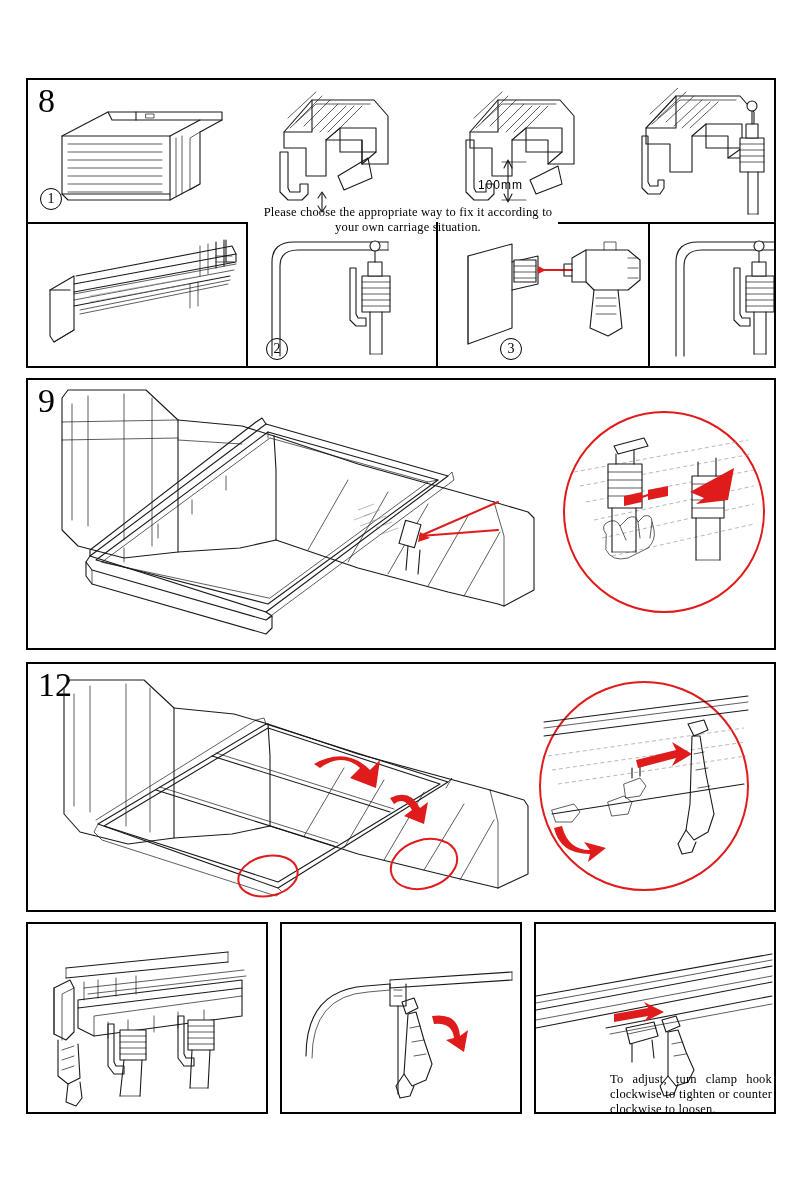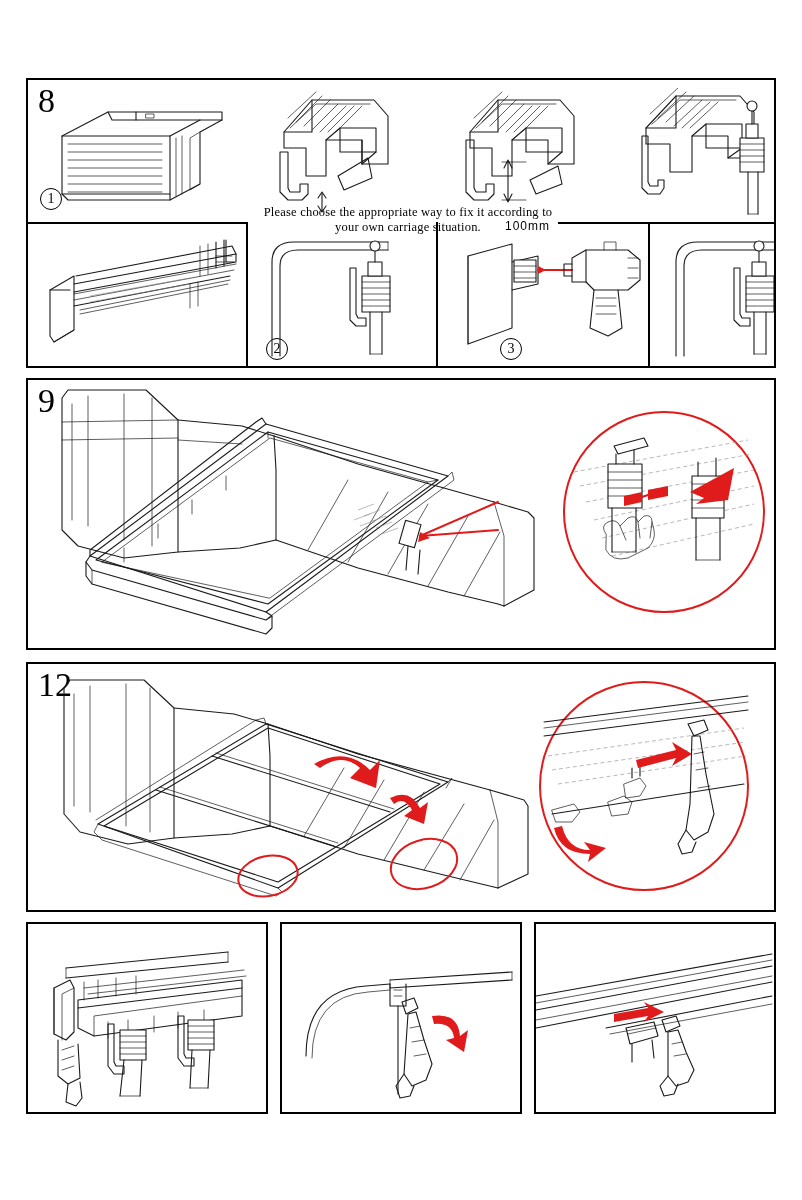--- a/index.html
+++ b/index.html
@@ -88,21 +88,21 @@
     <div class="divider" style="left:620px; top:142px; width:2px; height:144px;"></div>
 
     <div class="caption" style="left:230px; top:125px; width:300px;">Please choose the appropriate way to fix it according to your own carriage situation.</div>
 
     <div class="circled" style="left:12px; top:108px;">1</div>
 
     <div class="circled" style="left:238px; top:258px;">2</div>
 
     <div class="circled" style="left:472px; top:258px;">3</div>
 
-    <div class="dimtext" style="left:477px; top:98px;margin-top:41px;">100mm</div>
+    <div class="dimtext" style="left:450px; top:98px;">100mm</div>
 
     <svg style="position:absolute; left:22px; top:18px;" width="180" height="110" viewBox="0 0 180 110">
       <path class="ln" d="M12 38 L58 14 L172 14 L172 22 L150 34 L150 86 L120 102 L18 102 L12 96 Z"></path>
       <path class="ln" d="M12 38 L120 38 L120 102"></path>
       <path class="ln" d="M120 38 L150 22 L172 22"></path>
       <path class="ln" d="M58 14 L62 22 L150 22"></path>
       <path class="ln-thin" d="M18 46 L112 46 M18 54 L112 54 M18 62 L112 62 M18 70 L112 70 M18 78 L112 78 M18 86 L112 86 M18 94 L112 94"></path>
       <path class="ln" d="M12 96 L120 96"></path>
       <path class="ln-thin" d="M126 40 L126 98 M132 38 L132 96"></path>
       <path class="ln-thin" d="M150 34 L140 40 L140 92 L150 86"></path>
@@ -410,15 +410,16 @@
       <path class="ln-thin" d="M92 110 L120 104"></path>
       <path class="ln" d="M96 120 L96 138 M116 116 L118 134"></path>
 
       <path class="ln" d="M126 96 L140 92 L144 102 L130 108 Z"></path>
       <path class="ln" d="M132 108 L142 106 L150 128 L158 146 L152 158 L140 162 L132 152 L132 126 Z"></path>
       <path class="ln-thin" d="M136 120 L146 118 M138 132 L150 130"></path>
       <path class="ln" d="M132 152 L124 162 L128 172 L138 170 L142 160"></path>
 
       <path class="red-f" d="M78 90 L112 84 L108 78 L128 88 L108 98 L112 92 L78 98 Z"></path>
     </svg>
+    <div class="caption caption-left" style="left:74px; top:148px; width:162px; text-align:justify; line-height:15px;">To adjust, turn clamp hook clockwise to tighten or counter clockwise to loosen.</div>
   </div>
 
 </div>
 
 </body></html>

